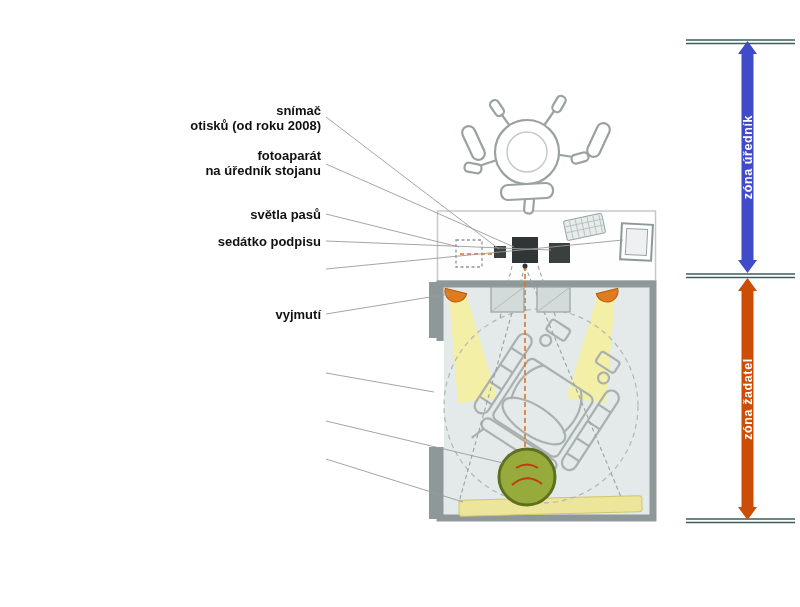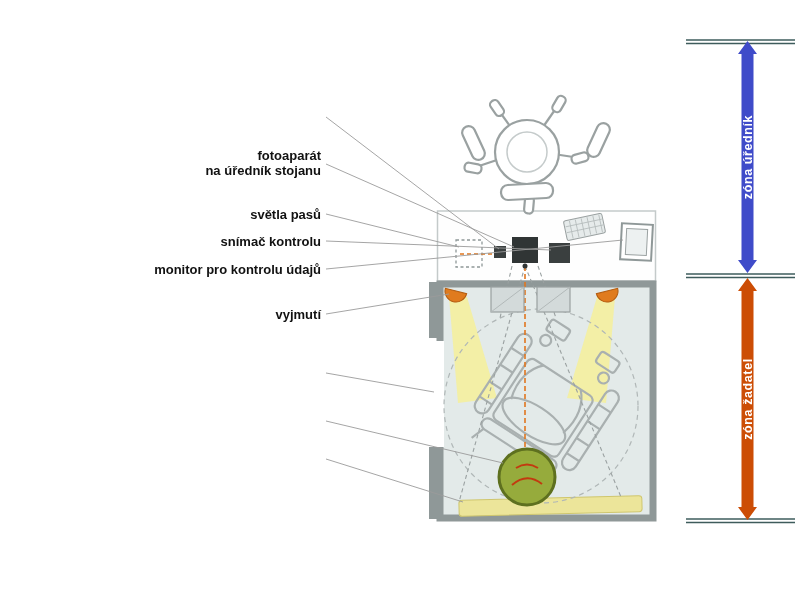--- a/index.html
+++ b/index.html
@@ -141,20 +141,21 @@
       <line class="connector" x1="326" y1="214" x2="459" y2="247"></line>
       <line class="connector" x1="326" y1="241" x2="551" y2="250"></line>
       <line class="connector" x1="326" y1="269" x2="623" y2="240"></line>
       <line class="connector" x1="326" y1="314" x2="449" y2="294"></line>
       <line class="connector" x1="326" y1="373" x2="434" y2="392"></line>
       <line class="connector" x1="326" y1="421" x2="503" y2="463"></line>
       <line class="connector" x1="326" y1="459" x2="463" y2="502"></line>
     </g>
   </svg>
 
+  <div class="label" style="top:103px">snímač
+otisků (od roku 2008)</div>
   <div class="label" style="top:148px">fotoaparát
 na úředník stojanu</div>
   <div class="label" style="top:207px">světla pasů</div>
-  <div class="label" style="top:234px">snímač kontrolu</div>
-  <div class="label" style="top:262px">monitor pro kontrolu údajů</div>
+  <div class="label" style="top:234px">sedátko podpisu</div>
   <div class="label" style="top:307px">vyjmutí</div>
 
 </div>
 
 </body></html>

